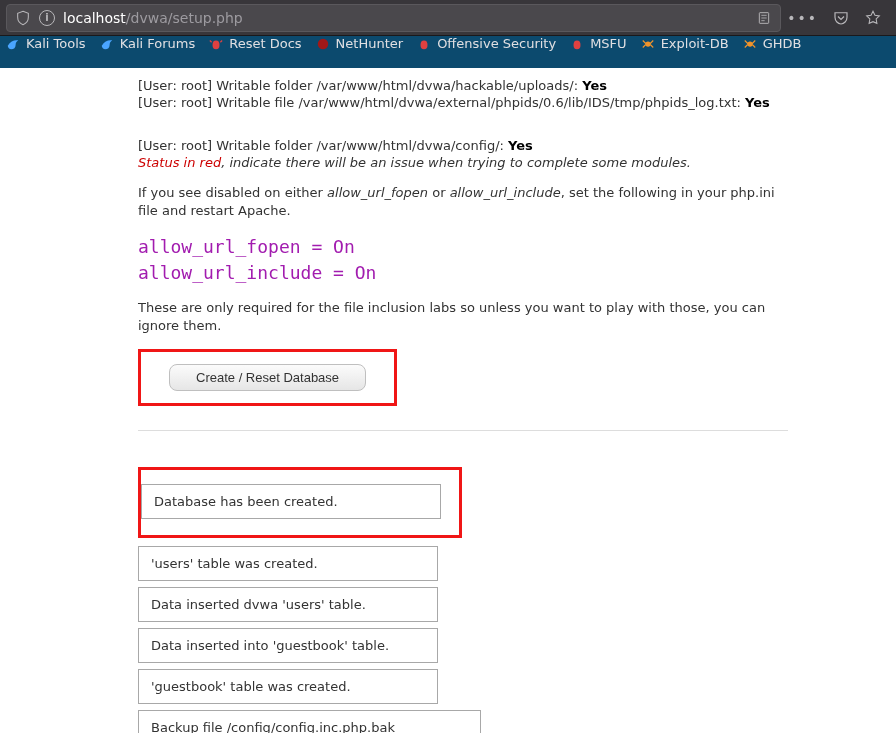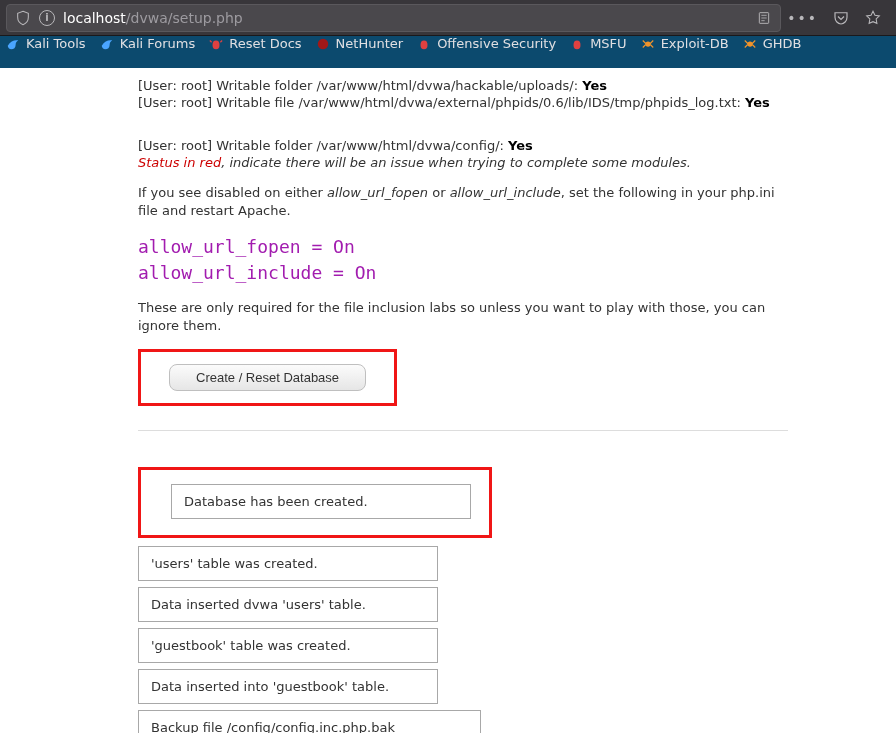--- a/index.html
+++ b/index.html
@@ -93,21 +93,21 @@
     border-radius:8px;
     padding: 5px 26px;
     font-size:13px;
     color:#333;
     cursor:pointer;
   }
   .messages { margin-top: 36px; }
   .msg-wrap {
     border: 3px solid #f01616;
     display:inline-block;
-    padding: 8px 18px 10px 30px;
+    padding: 8px 18px 10px 0;
     margin-bottom: 2px;
   }
   .msg {
     border:1px solid #a8a8a8;
     background:#fff;
     padding: 9px 12px;
     width: 300px;
     margin: 6px 0;
     font-size:13px;
   }
@@ -249,21 +249,21 @@
     </div>
 
     <hr class="rule">
 
     <div class="messages">
       <div class="msg-wrap">
         <div class="msg">Database has been created.</div>
       </div>
       <div class="msg">'users' table was created.</div>
       <div class="msg">Data inserted dvwa 'users' table.</div>
+      <div class="msg">Data inserted into 'guestbook' table.</div>
       <div class="msg">'guestbook' table was created.</div>
-      <div class="msg">Data inserted into 'guestbook' table.</div>
       <div class="msg msg-wide">Backup file /config/config.inc.php.bak automatically created</div>
       
       
     </div>
 
   </div>
 </div>
 
 </body></html>

